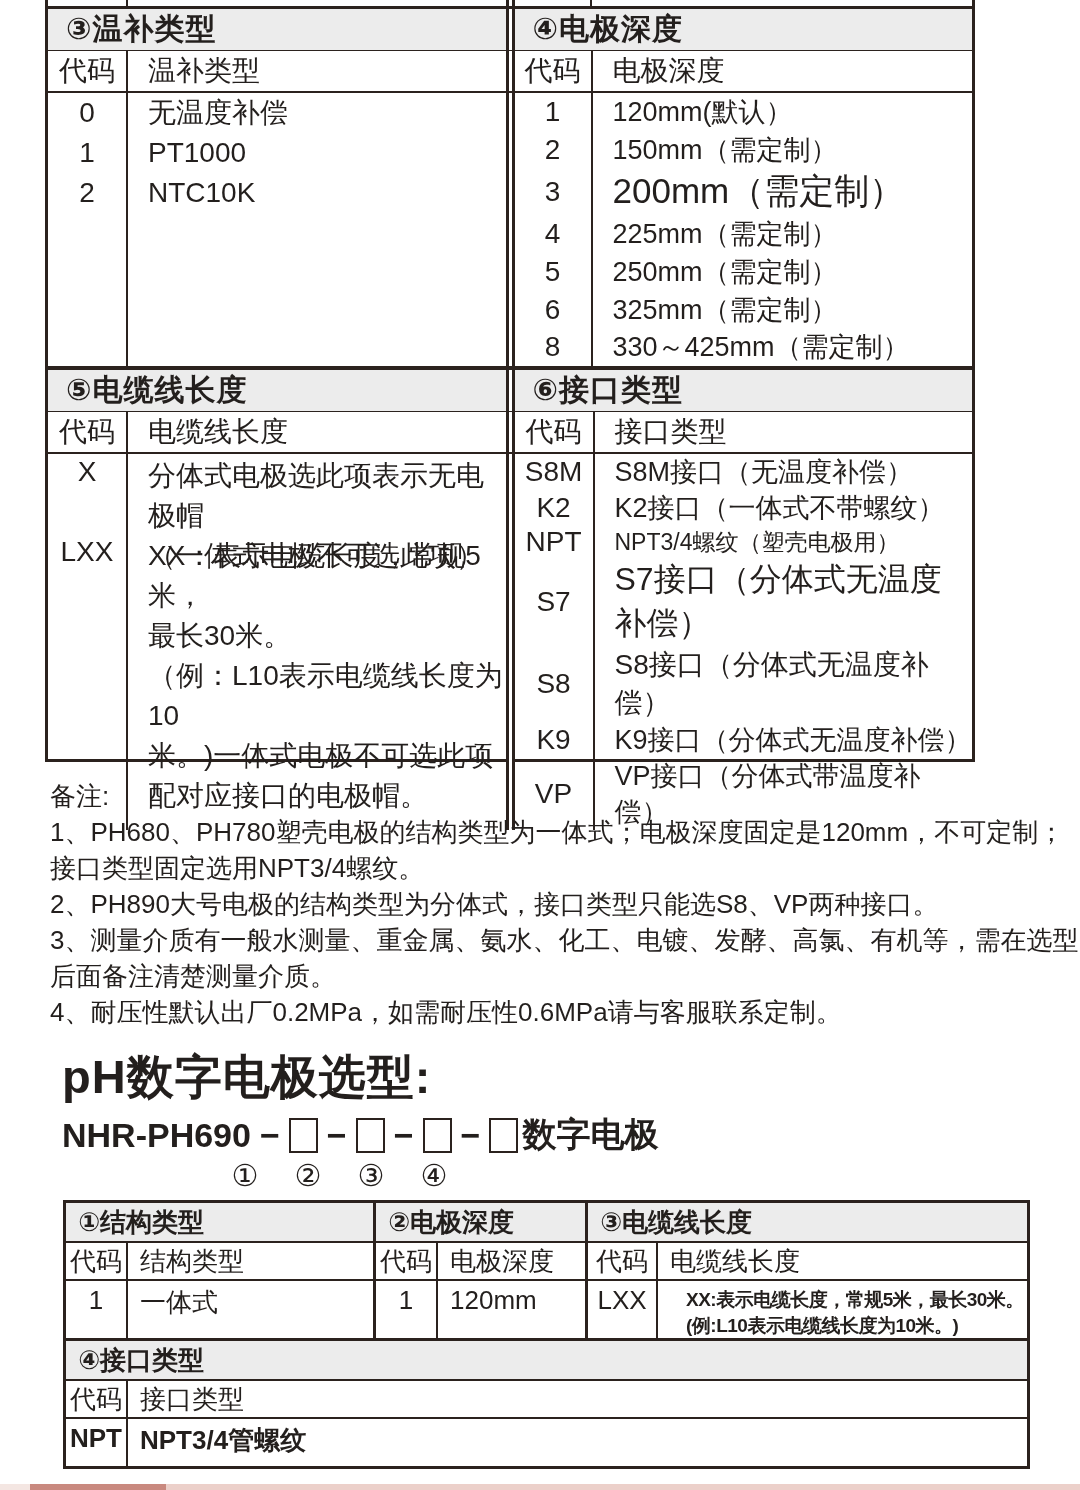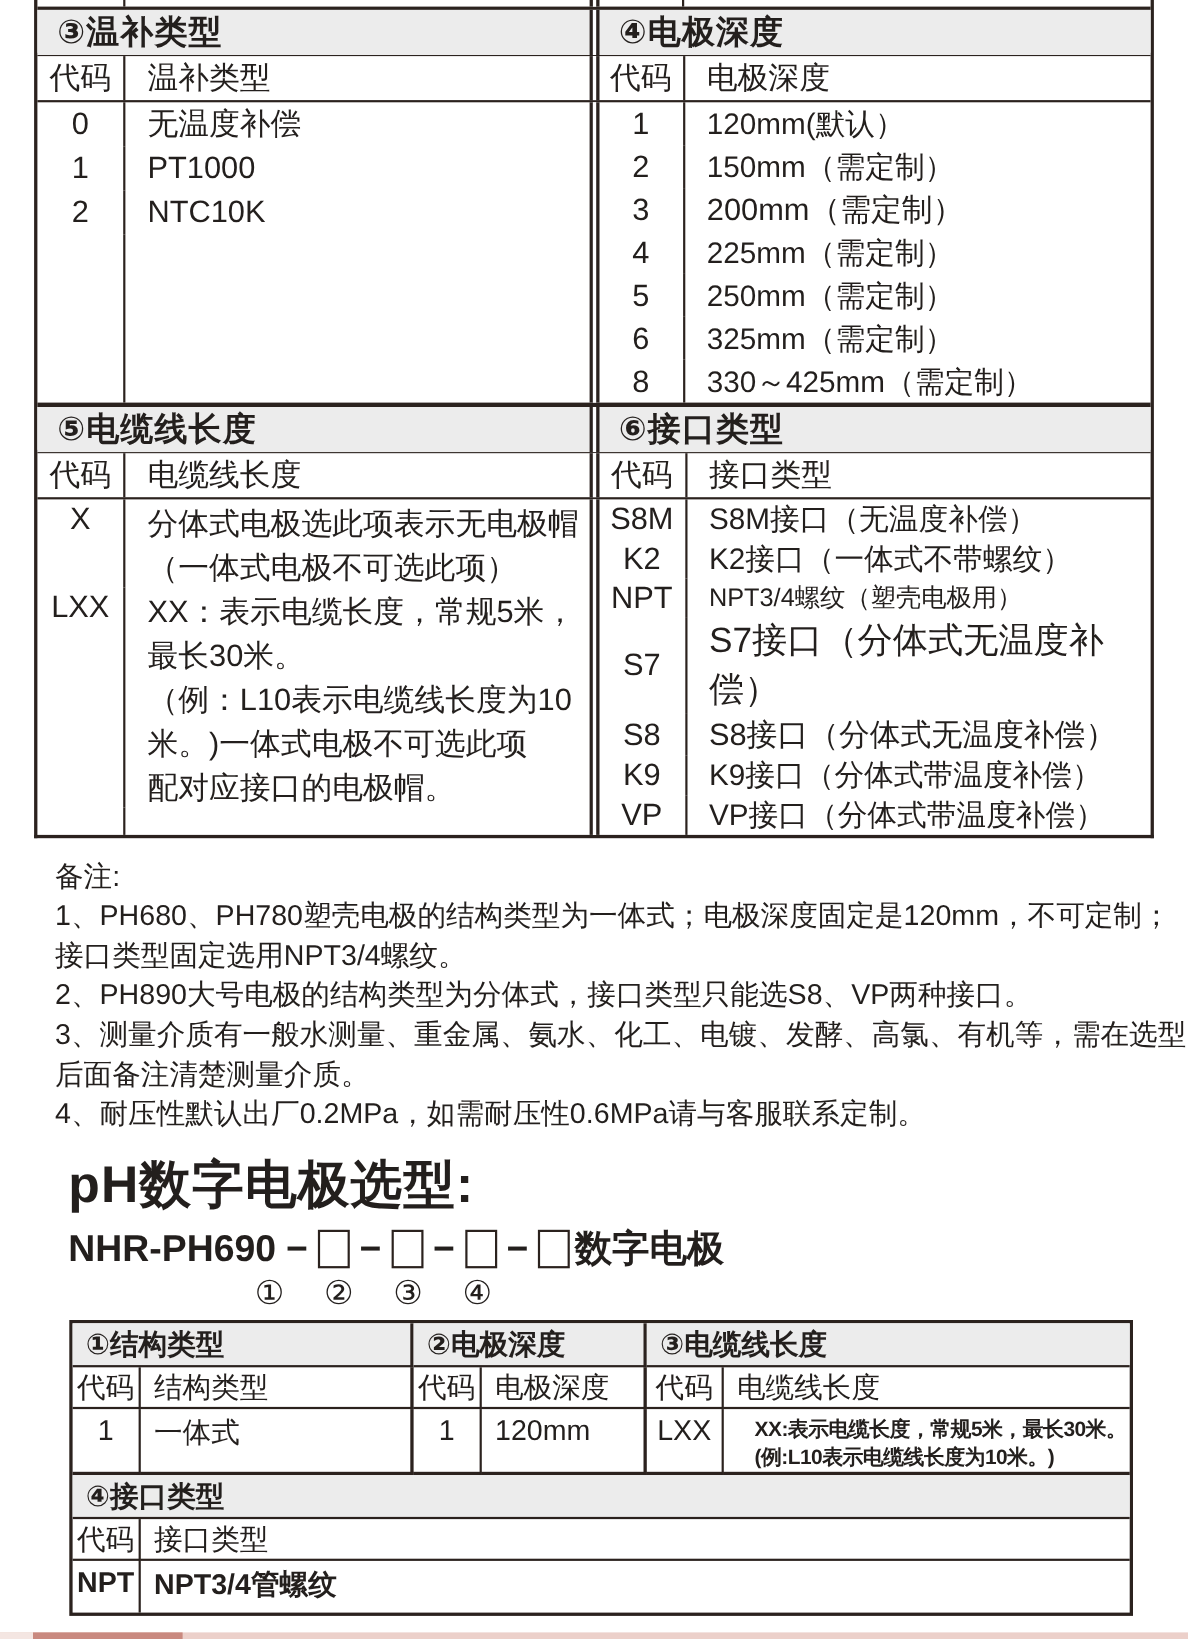--- a/index.html
+++ b/index.html
@@ -6,21 +6,21 @@
     --bd:#2b221e;
     --hdr:#ececec;
     --tx:#231f1d;
   }
   *{margin:0;padding:0;box-sizing:border-box;}
   body{width:1080px;height:1490px;background:#ffffff;position:relative;
        font-family:"Liberation Sans","DejaVu Sans",sans-serif;color:var(--tx);}
   #page{position:absolute;inset:0;overflow:hidden;background:#fff;}
 
   
-  .bigtable{position:absolute;left:31px;top:0;width:1018px;border:3px solid var(--bd);border-top:none;}
+  .bigtable{position:absolute;left:45px;top:0;width:930px;border:3px solid var(--bd);border-top:none;}
   .trow{display:grid;grid-template-columns:1fr 3px 1fr;}
   .spacer{background:#fff;}
   .hcell-l{border-right:3px solid var(--bd);}
   .hcell-r{border-left:3px solid var(--bd);}
   .sliver{height:9px;border-bottom:3px solid var(--bd);}
   .sliver .hcell-l,.sliver .hcell-r{position:relative;}
   .vline{position:absolute;top:0;bottom:0;width:2px;background:var(--bd);}
   .bandhdr{height:42px;border-bottom:3px solid var(--bd);}
   .bandhdr .hcell-l,.bandhdr .hcell-r{background:var(--hdr);display:flex;align-items:center;
       padding-left:18px;font-size:30px;font-weight:700;letter-spacing:1px;}
@@ -143,21 +143,21 @@
         <div class="datarow flexrow">
           <div class="codecol" style="width:78px">1</div>
           <div class="valcol" style="font-size:27px">120mm(默认）</div>
         </div>
         <div class="datarow flexrow">
           <div class="codecol" style="width:78px">2</div>
           <div class="valcol" style="font-size:27px">150mm（需定制）</div>
         </div>
         <div class="datarow flexrow">
           <div class="codecol" style="width:78px">3</div>
-          <div class="valcol" style="font-size:28px">200mm（需定制）</div>
+          <div class="valcol" style="font-size:35px">200mm（需定制）</div>
         </div>
         <div class="datarow flexrow">
           <div class="codecol" style="width:78px">4</div>
           <div class="valcol" style="font-size:27px">225mm（需定制）</div>
         </div>
         <div class="datarow flexrow">
           <div class="codecol" style="width:78px">5</div>
           <div class="valcol" style="font-size:27px">250mm（需定制）</div>
         </div>
         <div class="datarow flexrow">
@@ -226,21 +226,21 @@
         <div class="datarow flexrow">
           <div class="codecol">S7</div>
           <div class="valcol" style="font-size:32px">S7接口（分体式无温度补偿）</div>
         </div>
         <div class="datarow flexrow">
           <div class="codecol">S8</div>
           <div class="valcol" style="font-size:28px">S8接口（分体式无温度补偿）</div>
         </div>
         <div class="datarow flexrow">
           <div class="codecol">K9</div>
-          <div class="valcol" style="font-size:27px">K9接口（分体式带温度补偿）</div>
+          <div class="valcol" style="font-size:27px">K9接口（分体式无温度补偿）</div>
         </div>
         <div class="datarow flexrow">
           <div class="codecol">VP</div>
           <div class="valcol" style="font-size:27px">VP接口（分体式带温度补偿）</div>
         </div>
       </div>
     </div>
   </div>
 
   <div class="notes">

